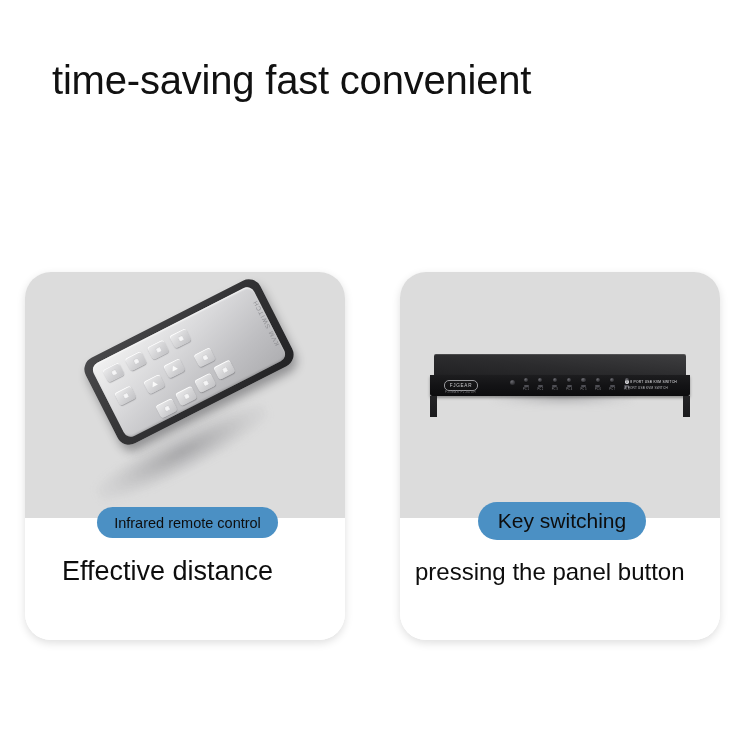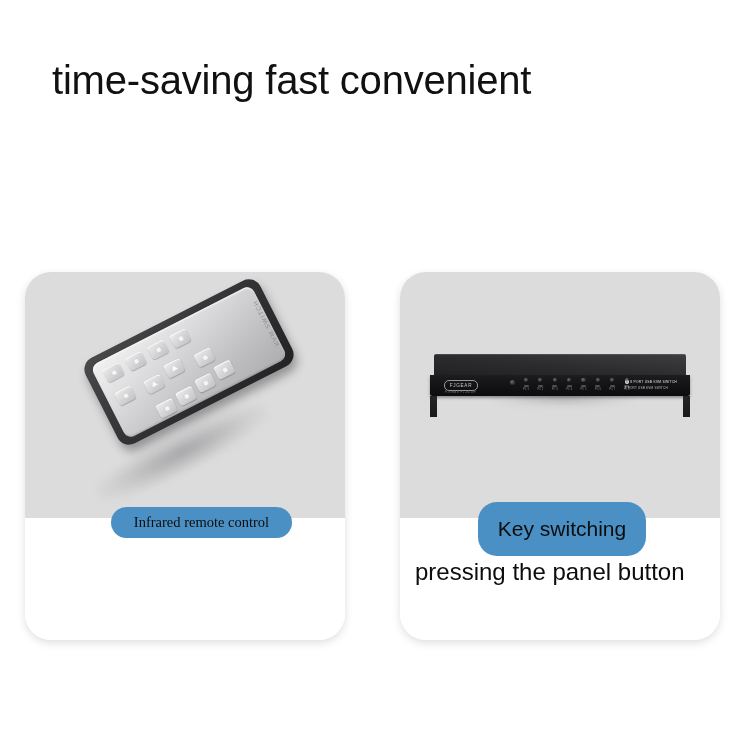--- a/index.html
+++ b/index.html
@@ -71,31 +71,30 @@
     height: 31px;
     border-radius: 16px;
     background: #4b90c4;
     color: #0d0d0d;
     display: flex;
     align-items: center;
     justify-content: center;
     white-space: nowrap;
   }
   #badge-left {
-    left: 111px;
+    left: 97px;
     top: 507px;
     width: 181px;
     font-size: 14.5px;
-    font-family: Liberation Serif, serif;
   }
   #badge-right {
     left: 478px;
     top: 502px;
     width: 168px;
-    height: 54px;
+    height: 38px;
     border-radius: 19px;
     font-size: 21px;
   }
 
   
   .caption {
     position: absolute;
     z-index: 5;
     color: #0d0d0d;
   }
@@ -408,20 +407,21 @@
   </div>
 
   <div class="card-body"></div>
 </div>
 
 <div class="badge" id="badge-left">
   <span>Infrared remote control</span>
 </div>
 
 <div class="caption" id="caption-left">
+  <div class="caption-line">Effective distance</div>
 </div>
 
 <div class="card" id="card-right">
 
   <div class="card-media">
     <div class="device-stage">
       <div class="device-shadow"></div>
 
       <div class="device">
         <div class="device-top"></div>

